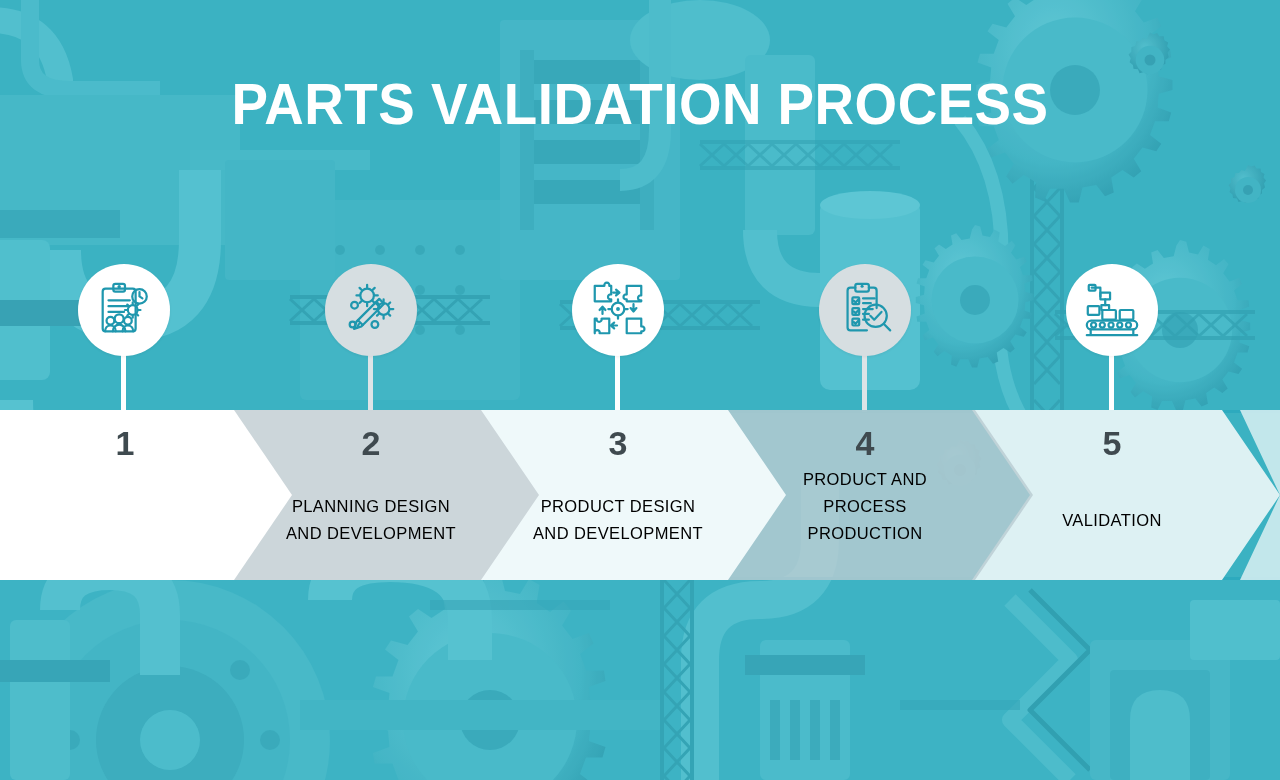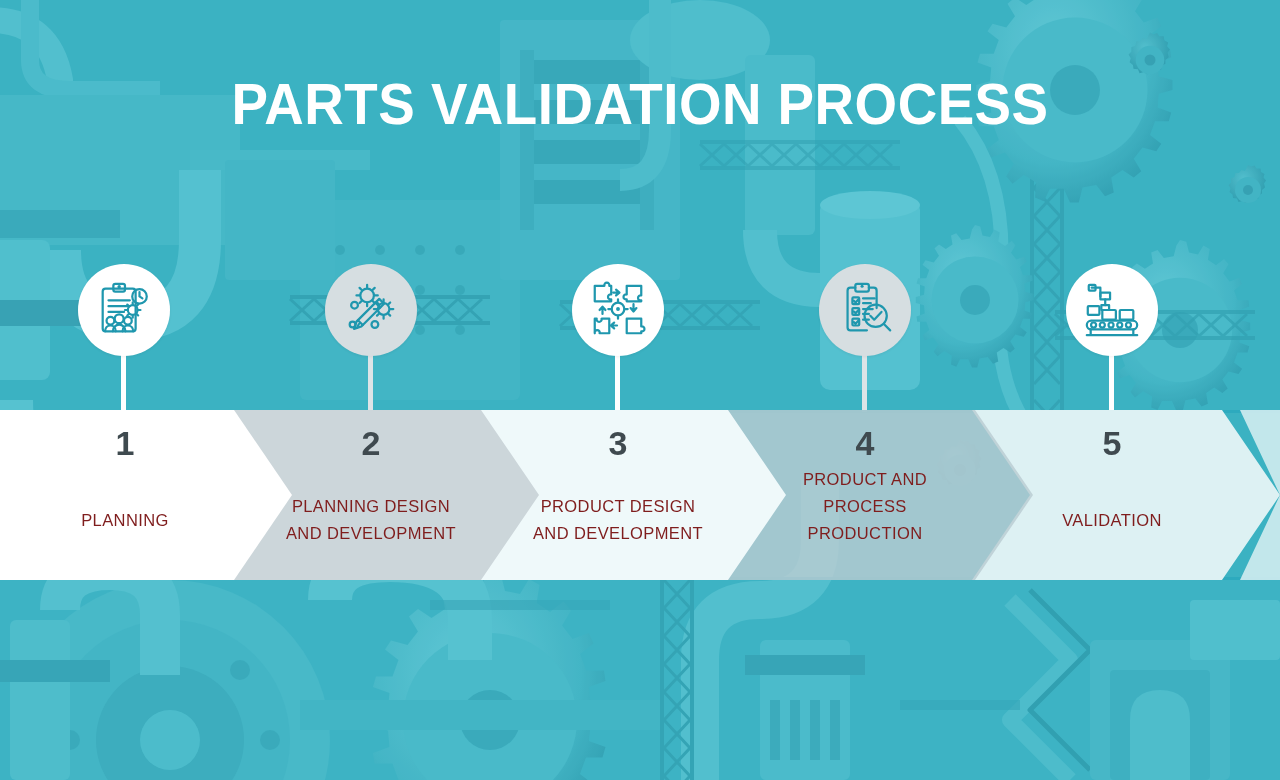--- a/index.html
+++ b/index.html
@@ -92,21 +92,21 @@
     line-height: 40px;
     font-weight: bold;
     color: #3f4a4f;
   }
   .step-label {
     position: absolute;
     left: 0;
     right: 0;
     font-size: 16.5px;
     line-height: 27px;
-    color: #7f1d1d;
+    color: #000000;
     letter-spacing: 0.4px;
   }
   .step-label.l1 { top: 97px; }
   .step-label.l2 { top: 83px; }
   .step-label.l3 { top: 56px; }
 
   
   .stem {
     position: absolute;
     width: 5px;
@@ -447,23 +447,20 @@
       <path d="M231,0 L481,0 L539,85 L481,170 L231,170 L289,85 Z" fill="#ccd6da"></path>
 
       <path d="M0,0 L234,0 L292,85 L234,170 L0,170 Z" fill="#ffffff"></path>
     </svg>
   </div>
 
   <div class="steps-text">
 
     <div class="step-text" style="left:20px; width:210px;">
       <div class="step-num">1</div>
-      <div class="step-label l1">
-        <div>PLANNING</div>
-      </div>
     </div>
 
     <div class="step-text" style="left:266px; width:210px;">
       <div class="step-num">2</div>
       <div class="step-label l2">
         <div>PLANNING DESIGN</div>
         <div>AND DEVELOPMENT</div>
       </div>
     </div>
 

